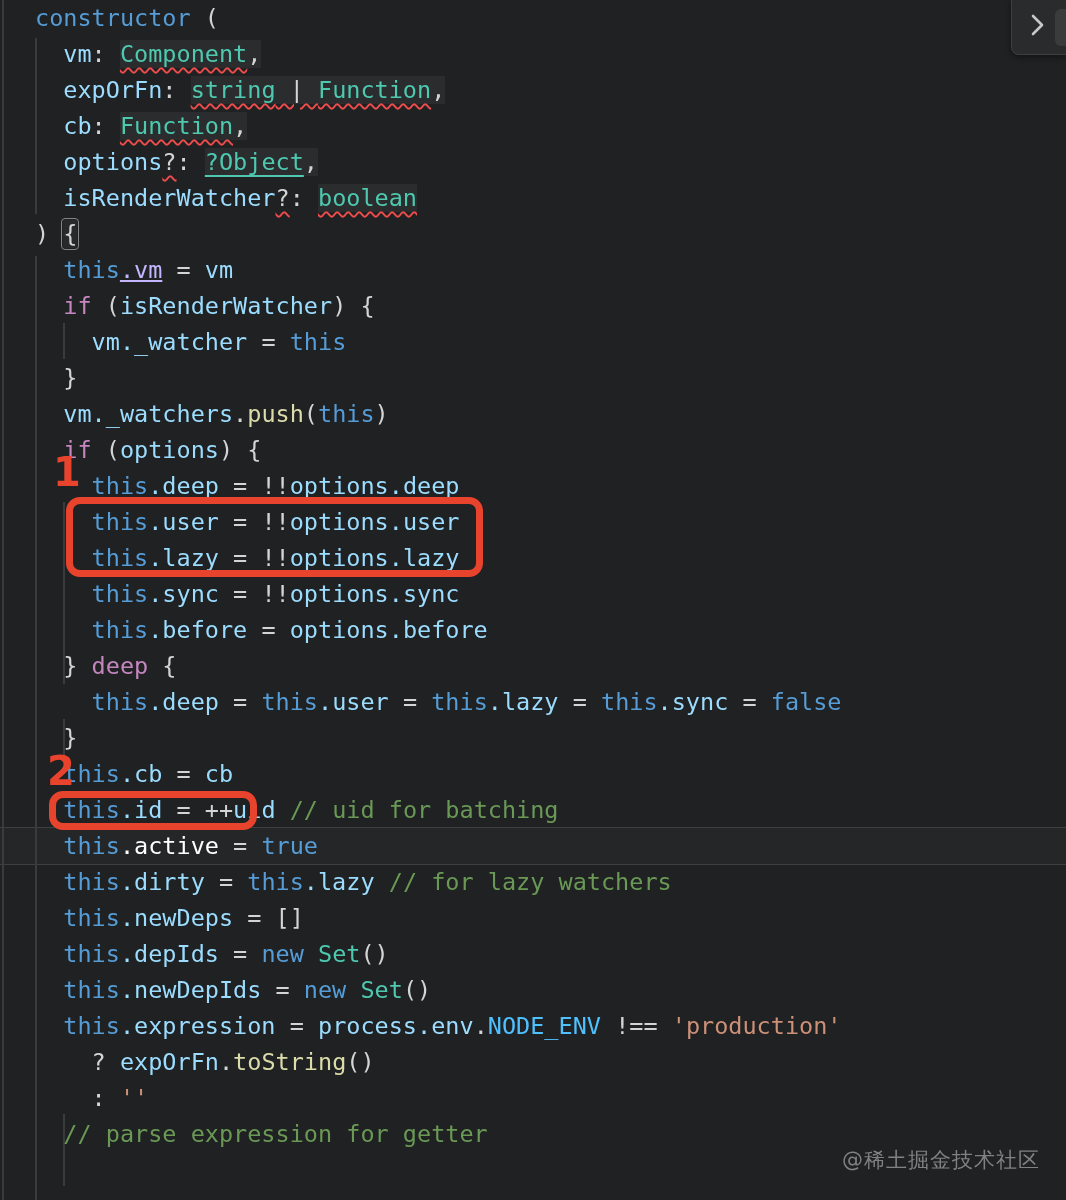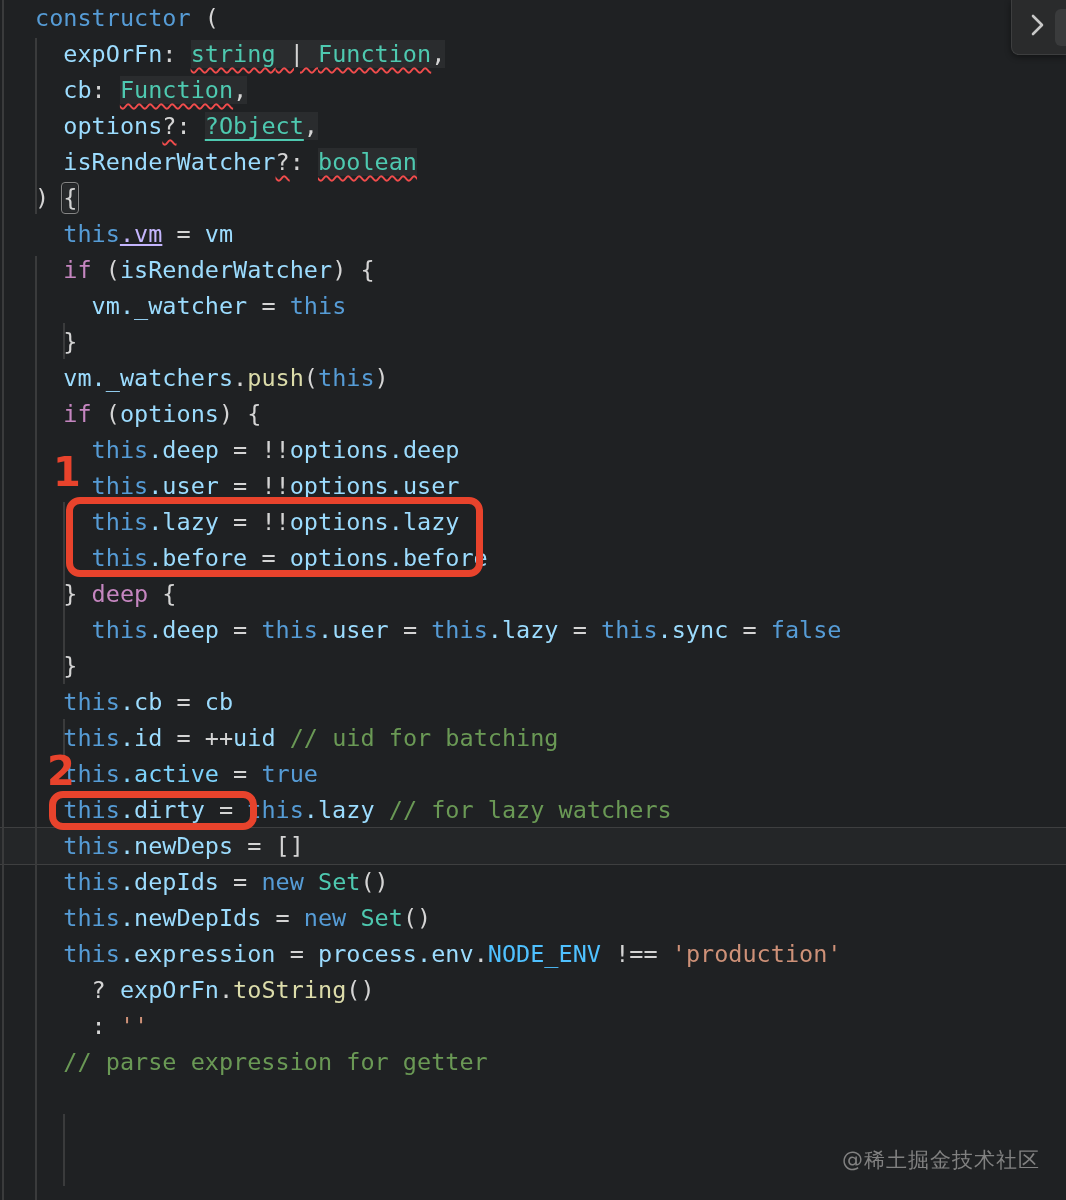--- a/index.html
+++ b/index.html
@@ -81,41 +81,43 @@
   <div class="guide" style="left:2px;top:0;height:1200px;"></div>
   <div class="guide" style="left:35px;top:38px;height:176px;"></div>
   <div class="guide" style="left:35px;top:256px;height:944px;"></div>
   <div class="guide" style="left:63px;top:323px;height:36px;"></div>
   <div class="guide" style="left:63px;top:502px;height:182px;"></div>
   <div class="guide" style="left:63px;top:719px;height:36px;"></div>
   <div class="guide" style="left:63px;top:1114px;height:72px;"></div>
 
   <div id="code-area">
       <div class="ln"><span style="color: rgb(86, 156, 214);">constructor</span><span style="color: rgb(212, 212, 212);"> (</span></div>
+      <div class="ln"><span style="color: rgb(212, 212, 212);">  </span><span style="color: rgb(156, 220, 254);">vm</span><span style="color: rgb(212, 212, 212);">: </span><span class="sq hl" style="color: rgb(78, 201, 176);">Component</span><span class="hl" style="color: rgb(212, 212, 212);">,</span></div>
       <div class="ln"><span style="color: rgb(212, 212, 212);">  </span><span style="color: rgb(156, 220, 254);">expOrFn</span><span style="color: rgb(212, 212, 212);">: </span><span class="sq hl" style="color: rgb(78, 201, 176);">string</span><span class="sq hl" style="color: rgb(212, 212, 212);"> | </span><span class="sq hl" style="color: rgb(78, 201, 176);">Function</span><span class="hl" style="color: rgb(212, 212, 212);">,</span></div>
       <div class="ln"><span style="color: rgb(212, 212, 212);">  </span><span style="color: rgb(156, 220, 254);">cb</span><span style="color: rgb(212, 212, 212);">: </span><span class="sq hl" style="color: rgb(78, 201, 176);">Function</span><span class="hl" style="color: rgb(212, 212, 212);">,</span></div>
       <div class="ln"><span style="color: rgb(212, 212, 212);">  </span><span style="color: rgb(156, 220, 254);">options</span><span class="sq" style="color: rgb(212, 212, 212);">?</span><span style="color: rgb(212, 212, 212);">: </span><span class="sq hl" style="color: rgb(78, 201, 176); text-decoration: underline;">?Object</span><span class="hl" style="color: rgb(212, 212, 212);">,</span></div>
       <div class="ln"><span style="color: rgb(212, 212, 212);">  </span><span style="color: rgb(156, 220, 254);">isRenderWatcher</span><span class="sq" style="color: rgb(212, 212, 212);">?</span><span style="color: rgb(212, 212, 212);">: </span><span class="sq hl" style="color: rgb(78, 201, 176);">boolean</span></div>
       <div class="ln"><span style="color: rgb(212, 212, 212);">) </span><span class="bm" style="color: rgb(212, 212, 212);">{</span></div>
       <div class="ln"><span style="color: rgb(212, 212, 212);">  </span><span style="color: rgb(86, 156, 214);">this</span><span style="color: #c4b5fd; text-decoration: underline;">.vm</span><span style="color: rgb(212, 212, 212);"> = </span><span style="color: rgb(156, 220, 254);">vm</span></div>
       <div class="ln"><span style="color: rgb(212, 212, 212);">  </span><span style="color: rgb(197, 134, 192);">if</span><span style="color: rgb(212, 212, 212);"> (</span><span style="color: rgb(156, 220, 254);">isRenderWatcher</span><span style="color: rgb(212, 212, 212);">) {</span></div>
       <div class="ln"><span style="color: rgb(212, 212, 212);">    </span><span style="color: rgb(156, 220, 254);">vm</span><span style="color: rgb(156, 220, 254);">._watcher</span><span style="color: rgb(212, 212, 212);"> = </span><span style="color: rgb(86, 156, 214);">this</span></div>
       <div class="ln"><span style="color: rgb(212, 212, 212);">  }</span></div>
       <div class="ln"><span style="color: rgb(212, 212, 212);">  </span><span style="color: rgb(156, 220, 254);">vm</span><span style="color: rgb(156, 220, 254);">._watchers</span><span style="color: rgb(212, 212, 212);">.</span><span style="color: rgb(220, 220, 170);">push</span><span style="color: rgb(212, 212, 212);">(</span><span style="color: rgb(86, 156, 214);">this</span><span style="color: rgb(212, 212, 212);">)</span></div>
       <div class="ln"><span style="color: rgb(212, 212, 212);">  </span><span style="color: rgb(197, 134, 192);">if</span><span style="color: rgb(212, 212, 212);"> (</span><span style="color: rgb(156, 220, 254);">options</span><span style="color: rgb(212, 212, 212);">) {</span></div>
       <div class="ln"><span style="color: rgb(212, 212, 212);">    </span><span style="color: rgb(86, 156, 214);">this</span><span style="color: rgb(156, 220, 254);">.deep</span><span style="color: rgb(212, 212, 212);"> = </span><span style="color: rgb(212, 212, 212);">!!</span><span style="color: rgb(156, 220, 254);">options</span><span style="color: rgb(156, 220, 254);">.deep</span></div>
       <div class="ln"><span style="color: rgb(212, 212, 212);">    </span><span style="color: rgb(86, 156, 214);">this</span><span style="color: rgb(156, 220, 254);">.user</span><span style="color: rgb(212, 212, 212);"> = </span><span style="color: rgb(212, 212, 212);">!!</span><span style="color: rgb(156, 220, 254);">options</span><span style="color: rgb(156, 220, 254);">.user</span></div>
       <div class="ln"><span style="color: rgb(212, 212, 212);">    </span><span style="color: rgb(86, 156, 214);">this</span><span style="color: rgb(156, 220, 254);">.lazy</span><span style="color: rgb(212, 212, 212);"> = </span><span style="color: rgb(212, 212, 212);">!!</span><span style="color: rgb(156, 220, 254);">options</span><span style="color: rgb(156, 220, 254);">.lazy</span></div>
+      <div class="ln"><span style="color: rgb(212, 212, 212);">    </span><span style="color: rgb(86, 156, 214);">this</span><span style="color: rgb(156, 220, 254);">.sync</span><span style="color: rgb(212, 212, 212);"> = </span><span style="color: rgb(212, 212, 212);">!!</span><span style="color: rgb(156, 220, 254);">options</span><span style="color: rgb(156, 220, 254);">.sync</span></div>
       <div class="ln"><span style="color: rgb(212, 212, 212);">    </span><span style="color: rgb(86, 156, 214);">this</span><span style="color: rgb(156, 220, 254);">.before</span><span style="color: rgb(212, 212, 212);"> = </span><span style="color: rgb(156, 220, 254);">options</span><span style="color: rgb(156, 220, 254);">.before</span></div>
       <div class="ln"><span style="color: rgb(212, 212, 212);">  } </span><span style="color: rgb(197, 134, 192);">deep</span><span style="color: rgb(212, 212, 212);"> {</span></div>
       <div class="ln"><span style="color: rgb(212, 212, 212);">    </span><span style="color: rgb(86, 156, 214);">this</span><span style="color: rgb(156, 220, 254);">.deep</span><span style="color: rgb(212, 212, 212);"> = </span><span style="color: rgb(86, 156, 214);">this</span><span style="color: rgb(156, 220, 254);">.user</span><span style="color: rgb(212, 212, 212);"> = </span><span style="color: rgb(86, 156, 214);">this</span><span style="color: rgb(156, 220, 254);">.lazy</span><span style="color: rgb(212, 212, 212);"> = </span><span style="color: rgb(86, 156, 214);">this</span><span style="color: rgb(156, 220, 254);">.sync</span><span style="color: rgb(212, 212, 212);"> = </span><span style="color: rgb(86, 156, 214);">false</span></div>
       <div class="ln"><span style="color: rgb(212, 212, 212);">  }</span></div>
       <div class="ln"><span style="color: rgb(212, 212, 212);">  </span><span style="color: rgb(86, 156, 214);">this</span><span style="color: rgb(156, 220, 254);">.cb</span><span style="color: rgb(212, 212, 212);"> = </span><span style="color: rgb(156, 220, 254);">cb</span></div>
       <div class="ln"><span style="color: rgb(212, 212, 212);">  </span><span style="color: rgb(86, 156, 214);">this</span><span style="color: rgb(156, 220, 254);">.id</span><span style="color: rgb(212, 212, 212);"> = </span><span style="color: rgb(212, 212, 212);">++</span><span style="color: rgb(156, 220, 254);">uid</span><span style="color: rgb(212, 212, 212);"> </span><span style="color: rgb(106, 153, 85);">// uid for batching</span></div>
-      <div class="ln"><span style="color: rgb(212, 212, 212);">  </span><span style="color: rgb(86, 156, 214);">this</span><span style="color: #7dd3fc;">.active</span><span style="color: rgb(212, 212, 212);"> = </span><span style="color: rgb(86, 156, 214);">true</span></div>
+      <div class="ln"><span style="color: rgb(212, 212, 212);">  </span><span style="color: rgb(86, 156, 214);">this</span><span style="color: #ffffff;">.active</span><span style="color: rgb(212, 212, 212);"> = </span><span style="color: rgb(86, 156, 214);">true</span></div>
       <div class="ln"><span style="color: rgb(212, 212, 212);">  </span><span style="color: rgb(86, 156, 214);">this</span><span style="color: rgb(156, 220, 254);">.dirty</span><span style="color: rgb(212, 212, 212);"> = </span><span style="color: rgb(86, 156, 214);">this</span><span style="color: rgb(156, 220, 254);">.lazy</span><span style="color: rgb(212, 212, 212);"> </span><span style="color: rgb(106, 153, 85);">// for lazy watchers</span></div>
       <div class="ln"><span style="color: rgb(212, 212, 212);">  </span><span style="color: rgb(86, 156, 214);">this</span><span style="color: rgb(156, 220, 254);">.newDeps</span><span style="color: rgb(212, 212, 212);"> = </span><span style="color: rgb(212, 212, 212);">[]</span></div>
       <div class="ln"><span style="color: rgb(212, 212, 212);">  </span><span style="color: rgb(86, 156, 214);">this</span><span style="color: rgb(156, 220, 254);">.depIds</span><span style="color: rgb(212, 212, 212);"> = </span><span style="color: rgb(86, 156, 214);">new</span><span style="color: rgb(212, 212, 212);"> </span><span style="color: rgb(78, 201, 176);">Set</span><span style="color: rgb(212, 212, 212);">()</span></div>
       <div class="ln"><span style="color: rgb(212, 212, 212);">  </span><span style="color: rgb(86, 156, 214);">this</span><span style="color: rgb(156, 220, 254);">.newDepIds</span><span style="color: rgb(212, 212, 212);"> = </span><span style="color: rgb(86, 156, 214);">new</span><span style="color: rgb(212, 212, 212);"> </span><span style="color: rgb(78, 201, 176);">Set</span><span style="color: rgb(212, 212, 212);">()</span></div>
       <div class="ln"><span style="color: rgb(212, 212, 212);">  </span><span style="color: rgb(86, 156, 214);">this</span><span style="color: rgb(156, 220, 254);">.expression</span><span style="color: rgb(212, 212, 212);"> = </span><span style="color: rgb(156, 220, 254);">process</span><span style="color: rgb(156, 220, 254);">.env</span><span style="color: rgb(212, 212, 212);">.</span><span style="color: rgb(79, 193, 255);">NODE_ENV</span><span style="color: rgb(212, 212, 212);"> </span><span style="color: rgb(212, 212, 212);">!==</span><span style="color: rgb(212, 212, 212);"> </span><span style="color: rgb(206, 145, 120);">'production'</span></div>
       <div class="ln"><span style="color: rgb(212, 212, 212);">    </span><span style="color: rgb(212, 212, 212);">? </span><span style="color: rgb(156, 220, 254);">expOrFn</span><span style="color: rgb(212, 212, 212);">.</span><span style="color: rgb(220, 220, 170);">toString</span><span style="color: rgb(212, 212, 212);">()</span></div>
       <div class="ln"><span style="color: rgb(212, 212, 212);">    </span><span style="color: rgb(212, 212, 212);">: </span><span style="color: rgb(206, 145, 120);">''</span></div>
       <div class="ln"><span style="color: rgb(212, 212, 212);">  </span><span style="color: rgb(106, 153, 85);">// parse expression for getter</span></div>
     </div>
 

